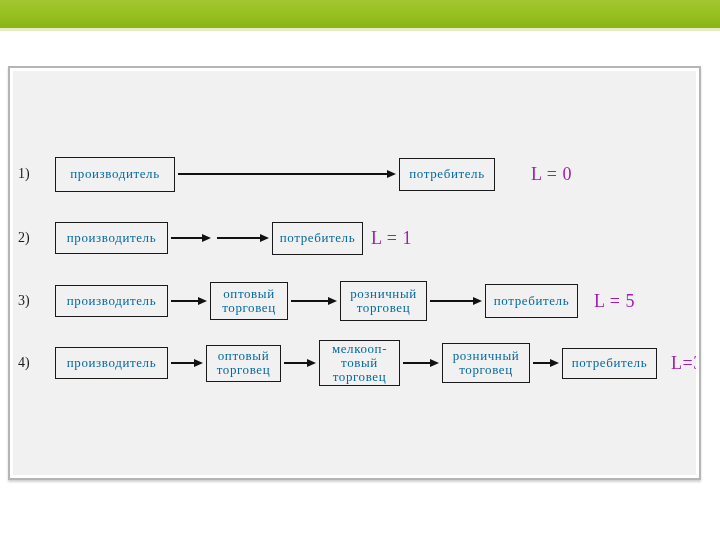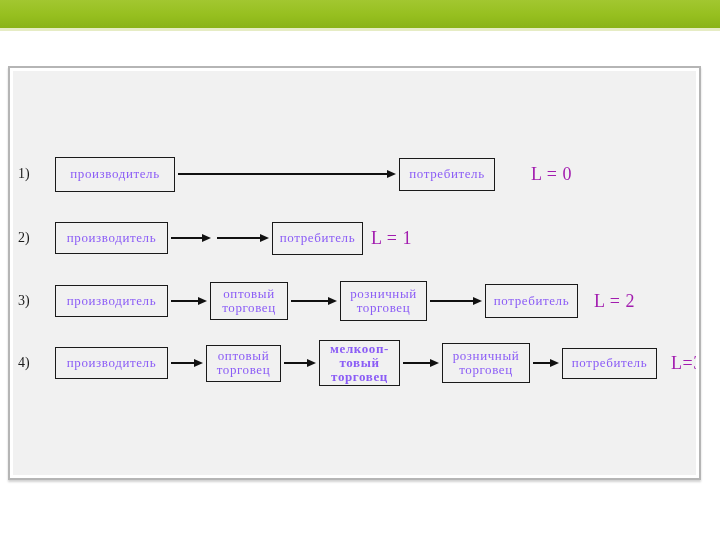--- a/index.html
+++ b/index.html
@@ -53,21 +53,21 @@
     justify-content: center;
     align-items: center;
     border: 1px solid #1a1a1a;
     background: transparent;
     flex: 0 0 auto;
   }
   .node-line {
     font-size: 13px;
     line-height: 14px;
     letter-spacing: 0.6px;
-    color: #8b5cf6;
+    color: #0369a1;
     text-align: center;
   }
   .flow-arrow {
     position: relative;
     height: 10px;
     margin: 0 3px;
     flex: 0 0 auto;
   }
   .arrow-line {
     position: absolute;
@@ -151,40 +151,40 @@
             <span class="node-line">розничный</span>
             <span class="node-line">торговец</span>
           </div>
           <div class="flow-arrow" style="width: 52px;">
             <div class="arrow-line"></div>
             <div class="arrow-head"></div>
           </div>
           <div class="flow-node" style="width: 93px; height: 34px;">
             <span class="node-line">потребитель</span>
           </div>
-          <span class="level-label" style="margin-left: 16px;">L = 2</span>
+          <span class="level-label" style="margin-left: 16px;">L = 5</span>
         </div>
         <div class="flow-row" style="top: 264px; height: 56px;">
           <span class="row-number">4)</span>
           <div class="flow-node" style="width: 113px; height: 32px;">
             <span class="node-line">производитель</span>
           </div>
           <div class="flow-arrow" style="width: 32px;">
             <div class="arrow-line"></div>
             <div class="arrow-head"></div>
           </div>
           <div class="flow-node" style="width: 75px; height: 37px;">
             <span class="node-line">оптовый</span>
             <span class="node-line">торговец</span>
           </div>
           <div class="flow-arrow" style="width: 32px;">
             <div class="arrow-line"></div>
             <div class="arrow-head"></div>
           </div>
-          <div class="flow-node" style="width: 81px; height: 46px; font-weight: bold;">
+          <div class="flow-node" style="width: 81px; height: 46px;">
             <span class="node-line">мелкооп-</span>
             <span class="node-line">товый</span>
             <span class="node-line">торговец</span>
           </div>
           <div class="flow-arrow" style="width: 36px;">
             <div class="arrow-line"></div>
             <div class="arrow-head"></div>
           </div>
           <div class="flow-node" style="width: 88px; height: 40px;">
             <span class="node-line">розничный</span>

